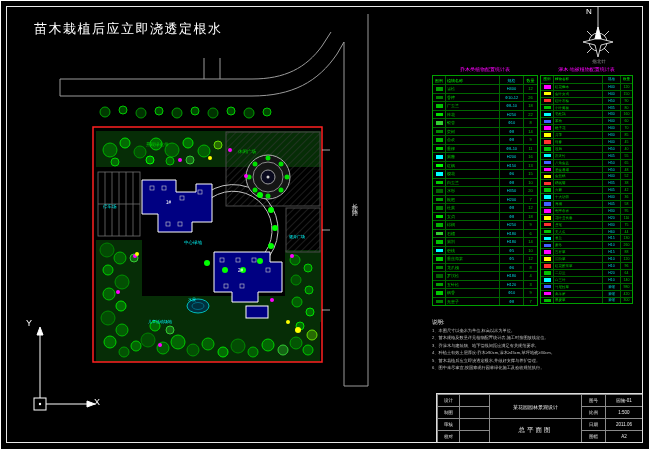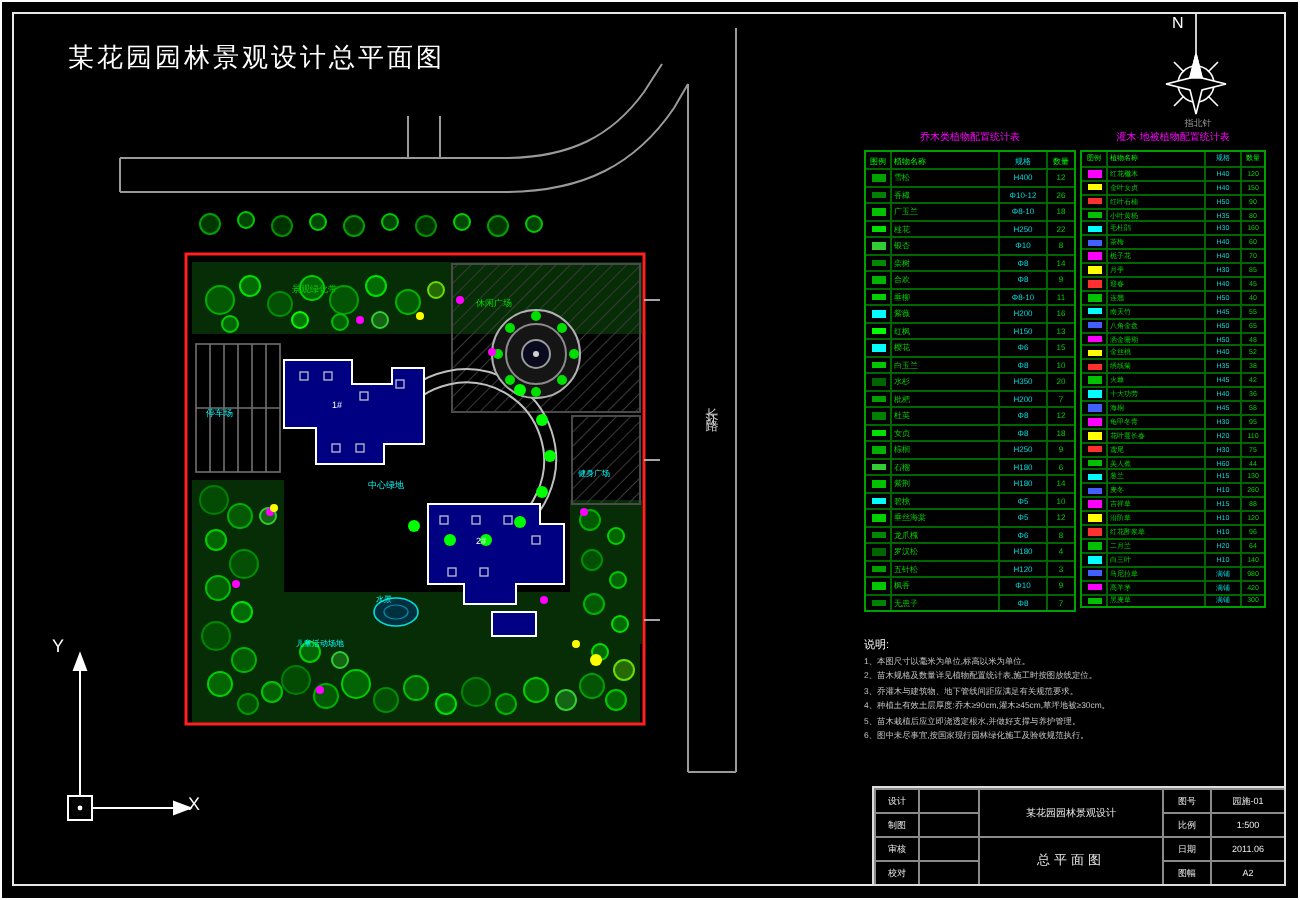--- a/index.html
+++ b/index.html
@@ -240,21 +240,21 @@
 
   <g stroke="#fff" fill="none" stroke-width="0.8">
     <line x1="598" y1="7" x2="598" y2="27"></line>
     <circle cx="598" cy="42" r="9"></circle>
     <path d="M598,27 L601,39 L613,42 L601,45 L598,57 L595,45 L583,42 L595,39 Z" fill="#000"></path>
     <path d="M598,27 L601,39 L595,39 Z" fill="#fff"></path>
     <path d="M604,36 L609,31 M604,48 L609,53 M592,36 L587,31 M592,48 L587,53"></path>
   </g>
 </svg>
 
-<div class="drawing-title">某花园园林景观设计总平面图</div>
+<div class="drawing-title">苗木栽植后应立即浇透定根水</div>
 <div class="compass-n">N</div>
 <div class="compass-caption">指北针</div>
 <div class="axis-y">Y</div>
 <div class="axis-x">X</div>
 <div class="street-label">长江路</div>
 
 <div id="plan-labels">
     <span style="left: 146px; top: 142px; font-size: 4.5px; color: rgb(0, 208, 0);">景观绿化带</span>
     <span style="left: 238px; top: 149px; font-size: 4.5px; color: rgb(0, 224, 0);">休闲广场</span>
     <span style="left: 103px; top: 204px; font-size: 4.5px; color: rgb(0, 255, 255);">停车场</span>

